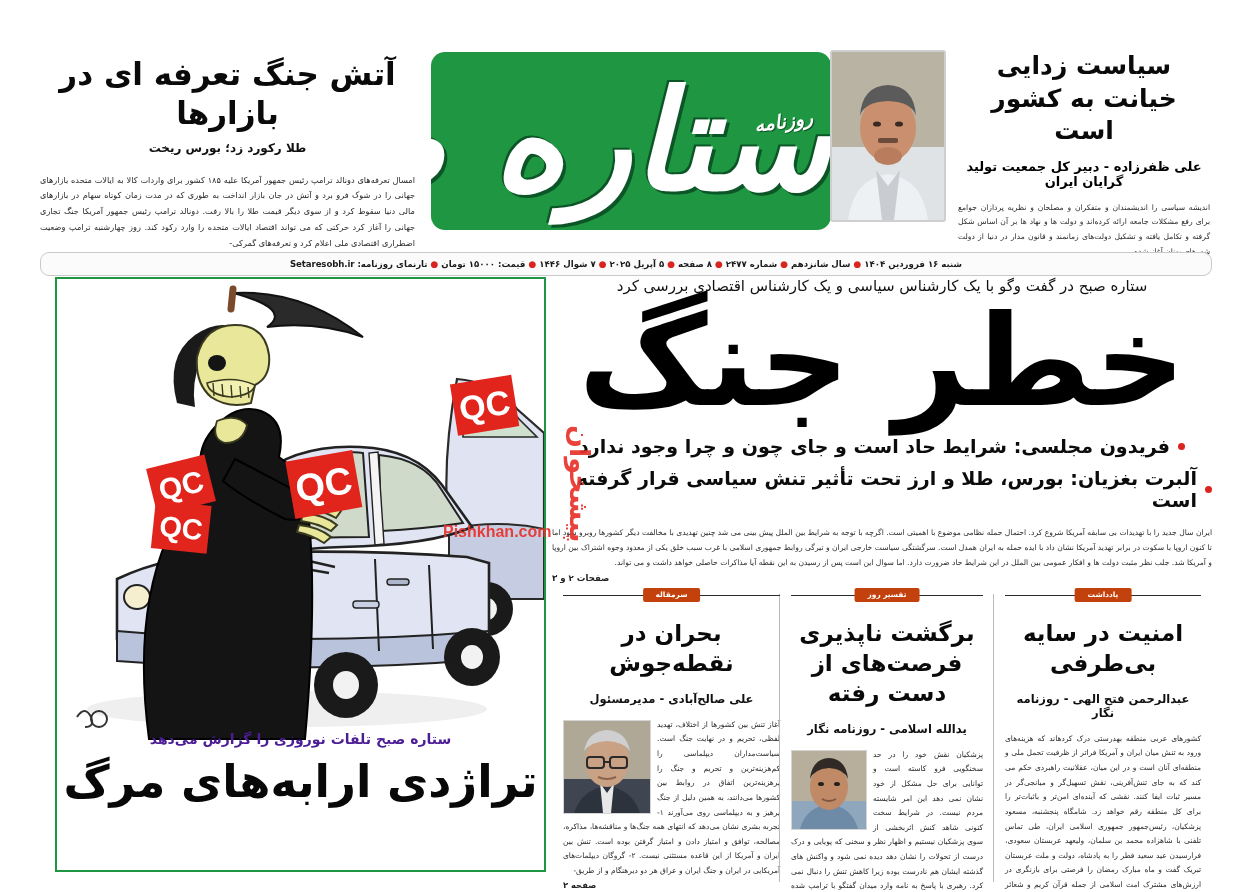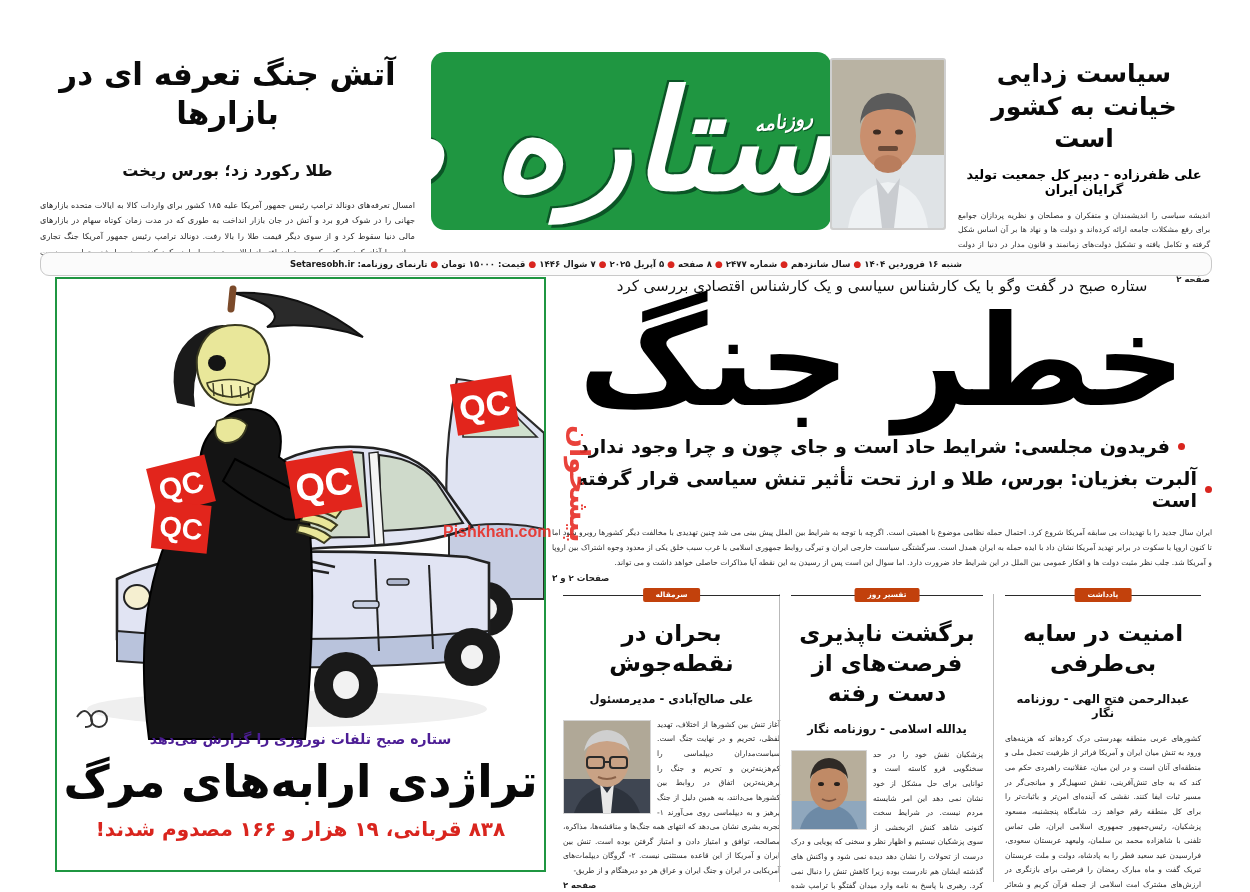--- a/index.html
+++ b/index.html
@@ -37,31 +37,31 @@
     text-shadow:1px 1px 0 #0b5526;
   }
 
   
   .top-left{position:absolute;left:40px;top:55px;width:375px;}
   .tl-head{
     text-align:center;font-weight:bold;font-size:31px;color:#0a0a0a;
     letter-spacing:-1px;line-height:1.25;
   }
   .tl-sub{
-    text-align:center;font-weight:bold;font-size:16px;color:#111;
-    margin-top:28px;letter-spacing:-.5px;
+    text-align:center;font-weight:bold;font-size:12px;color:#111;
+    margin-top:8px;letter-spacing:-.5px;
   }
   .tl-body{
     margin-top:18px;font-size:8.2px;line-height:1.95;color:#2a2a2a;
     text-align:justify;
   }
   .pageref{font-size:8.5px;color:#222;font-weight:bold;margin-top:6px;}
 
   
-  .top-right{position:absolute;right:40px;top:58px;width:380px;padding-left:8px;}
+  .top-right{position:absolute;right:40px;top:50px;width:380px;padding-left:8px;}
   .tr-inner{display:flex;flex-direction:row;gap:12px;}
   .tr-text{flex:1;}
   .tr-head{
     text-align:center;font-weight:bold;font-size:25px;color:#0a0a0a;
     line-height:1.3;letter-spacing:-.7px;
   }
   .tr-byline{
     text-align:center;font-weight:bold;font-size:13px;color:#000000;
     margin-top:11px;letter-spacing:-.3px;
   }
@@ -366,21 +366,20 @@
         <g stroke="#333" stroke-width="2" fill="none">
           <path d="M20 438 q8-12 14 0 q4 10 -6 10"></path>
           <circle cx="42" cy="440" r="8"></circle>
         </g>
       </svg>
     </div>
 
     <div class="cartoon-caption">
       <div class="cc-kicker">ستاره صبح تلفات نوروزی را گزارش می‌دهد</div>
       <div class="cc-head">تراژدی ارابه‌های مرگ</div>
-      <div class="cc-sub">۸۳۸ قربانی، ۱۹ هزار و ۱۶۶ مصدوم شدند!</div>
     </div>
     <div class="cc-pageref">صفحه ۷</div>
   </div>
 
   <div class="watermark">
     <div class="wm-fa">پیشخوان</div>
     <div class="wm-en">Pishkhan.com</div>
   </div>
 
   <div class="lead">

